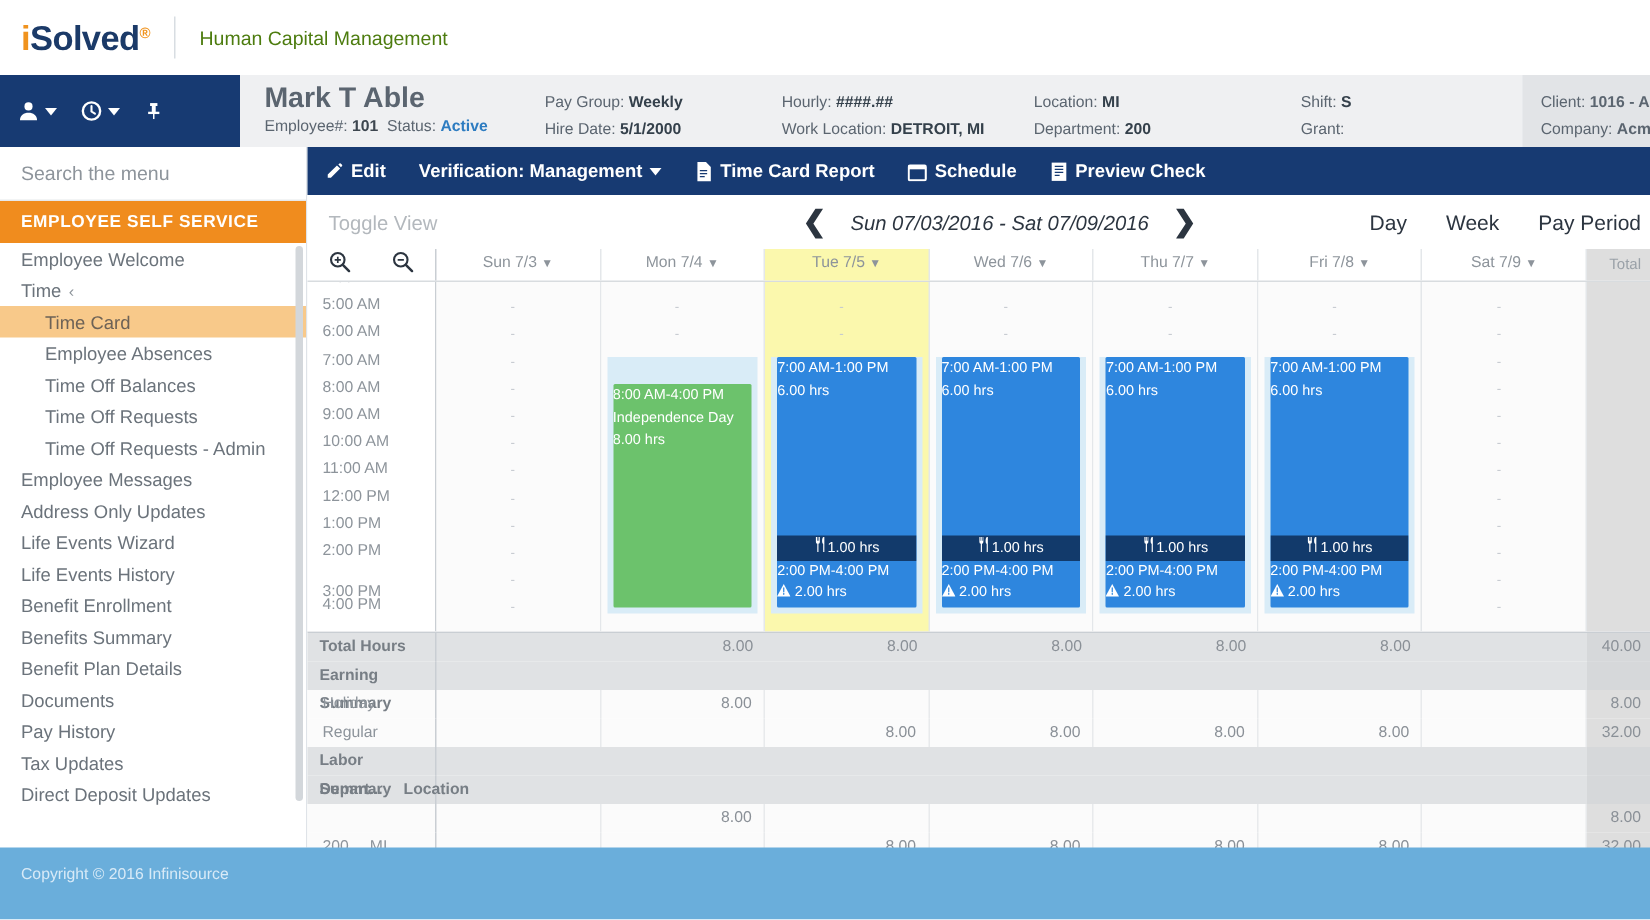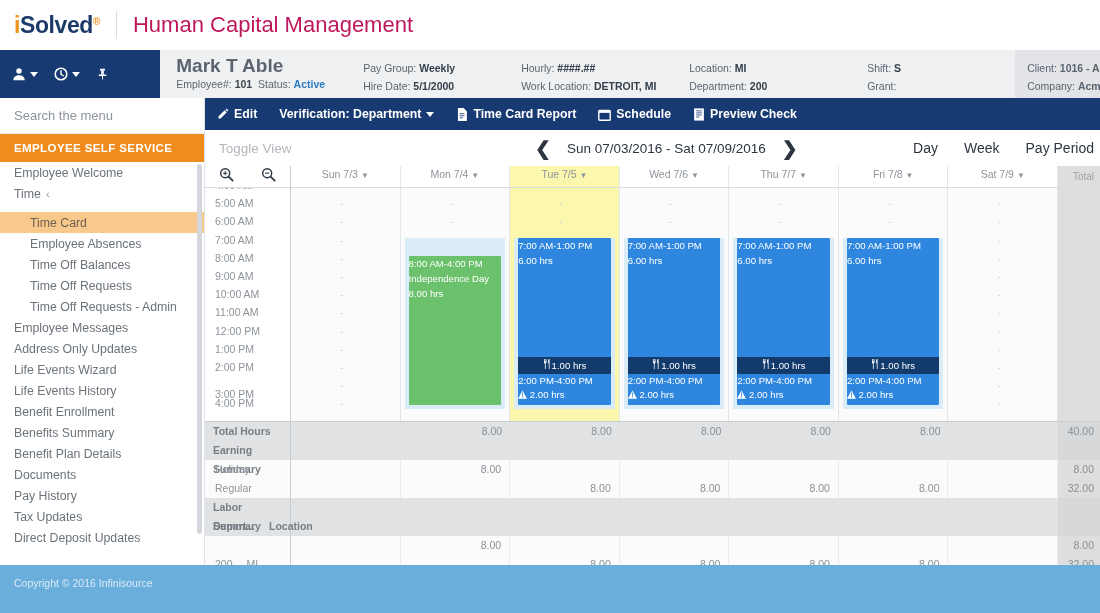--- a/index.html
+++ b/index.html
@@ -11,21 +11,21 @@
   }
   #app { position: relative; width: 1100px; height: 613px; overflow: hidden; }
 
   
   .brandbar { height: 50px; background: #ffffff; display: flex; align-items: center; padding-left: 14px; }
   .logo { font-size: 23px; font-weight: bold; letter-spacing: -0.4px; display: flex; align-items: baseline; }
   .logo .li { color: #f0931e; }
   .logo .ls { color: #1b3a68; }
   .logo .sup { color: #f0931e; font-size: 10px; position: relative; top: -8px; }
   .brand-divider { width: 1px; height: 28px; background: #d8dde2; margin: 0 16px; }
-  .brand-sub { color: #be185d; font-size: 22px; }
+  .brand-sub { color: #4d7c0f; font-size: 13px; }
 
   
   .headerrow { display: flex; height: 48px; }
   .navicons {
     width: 205px; background: #173a72; display: flex; align-items: center;
     padding-left: 12px; gap: 16px; color: #ffffff;
   }
   .navicon { display: flex; align-items: center; gap: 4px; cursor: pointer; }
   .navicon svg { display: block; }
   .caret { width: 0; height: 0; border-left: 4px solid transparent; border-right: 4px solid transparent; border-top: 5px solid #ffffff; }
@@ -44,36 +44,36 @@
   .c4 { width: 148px; }
   .emp-col-client { background: #e2e4e7; padding: 9px 0 0 12px; flex: 1; font-size: 10.5px; color: #5b6570; line-height: 1.72; white-space: nowrap; overflow: hidden; }
 
   
   .sidebar { position: absolute; left: 0; top: 98px; width: 205px; height: 467px; background: #ffffff; border-right: 1px solid #dfe3e8; }
   .search-menu { height: 36px; display: flex; align-items: center; padding-left: 14px; font-size: 13px; color: #8d949b; border-bottom: 1px solid #e6e9ec; }
   .sect-header { background: #f08c1e; color: #ffffff; font-size: 11.5px; font-weight: bold; letter-spacing: 0.4px; padding: 8px 0 8px 14px; }
   .menu { height: 395px; overflow: hidden; position: relative; }
   .menu-item { font-size: 12.3px; color: #6b737b; padding: 3.5px 0 3.5px 14px; cursor: pointer; white-space: nowrap; }
   .menu-item.l3 { padding-left: 30px; }
-  .menu-item.active { background: #f8c98a; color: #6d6256; margin-top: 8px; }
+  .menu-item.active { background: #f8c98a; color: #6d6256; }
   .menu-item .chev { color: #8d949b; margin-left: 5px; font-size: 11px; }
   .menu-scrollbar { position: absolute; right: 2px; top: 2px; width: 5px; height: 370px; background: #d3d7db; border-radius: 3px; }
 
   
   .main { position: absolute; left: 205px; top: 98px; right: 0; height: 467px; background: #ffffff; }
 
   .toolbar { background: #173a72; height: 32px; display: flex; align-items: center; padding-left: 12px; gap: 22px; color: #ffffff; font-size: 12.3px; font-weight: bold; }
   .tb-item { display: flex; align-items: center; gap: 5px; cursor: pointer; white-space: nowrap; }
   .tb-item svg { display: block; }
 
   .datebar { height: 36px; display: flex; align-items: center; position: relative; background: #ffffff; }
   .toggle-view { font-size: 13.5px; color: #b3b8bd; padding-left: 14px; }
   .date-nav { position: absolute; left: 330px; display: flex; align-items: center; gap: 16px; }
   .arrow { font-size: 19px; color: #2c3540; cursor: pointer; line-height: 1; font-weight: bold; }
-  .date-range { font-size: 13.5px; color: #2c3540; white-space: nowrap; }
+  .date-range { font-size: 13.5px; color: #2c3540; white-space: nowrap; font-style: italic; }
   .view-tabs { position: absolute; right: 6px; display: flex; gap: 26px; font-size: 14px; color: #2c3540; }
   .view-tabs span { cursor: pointer; white-space: nowrap; }
 
   .grid-head { height: 22px; display: flex; border-bottom: 1px solid #d8dcdf; background: #ffffff; }
   .zoom-cell { width: 86px; display: flex; align-items: center; justify-content: space-around; border-right: 1px solid #c9ced3; }
   .zoom-cell svg { cursor: pointer; }
   .dayhead { flex: 1; text-align: center; font-size: 10.5px; color: #8d949b; line-height: 22px; border-right: 1px solid #e4e7ea; cursor: pointer; }
   .dayhead.today { background: #fbf8ad; }
   .totalhead { width: 42px; text-align: right; padding-right: 6px; font-size: 10px; color: #9aa1a8; line-height: 22px; background: #dedede; }
 
@@ -227,21 +227,21 @@
     <div class="toolbar">
       <div class="tb-item">
         <span>
           <svg width="12" height="12" viewBox="0 0 16 16">
               <path d="M2 11.2V14h2.8L13 5.8 10.2 3zM14.7 3.6a.8.8 0 000-1.1l-1.2-1.2a.8.8 0 00-1.1 0l-1 1L13.7 4.6z" fill="#fff"></path>
             </svg>
         </span>
         <span>Edit</span>
       </div>
       <div class="tb-item">
-        <span>Verification: Department</span>
+        <span>Verification: Management</span>
         <span class="caret"></span>
       </div>
       <div class="tb-item">
         <span>
           <svg width="12" height="13" viewBox="0 0 14 16">
               <path d="M2 0h7l4 4v12H2z" fill="#fff"></path>
               <path d="M4 7h6M4 9.5h6M4 12h4" stroke="#173a72" stroke-width="1"></path>
             </svg>
         </span>
         <span>Time Card Report</span>

